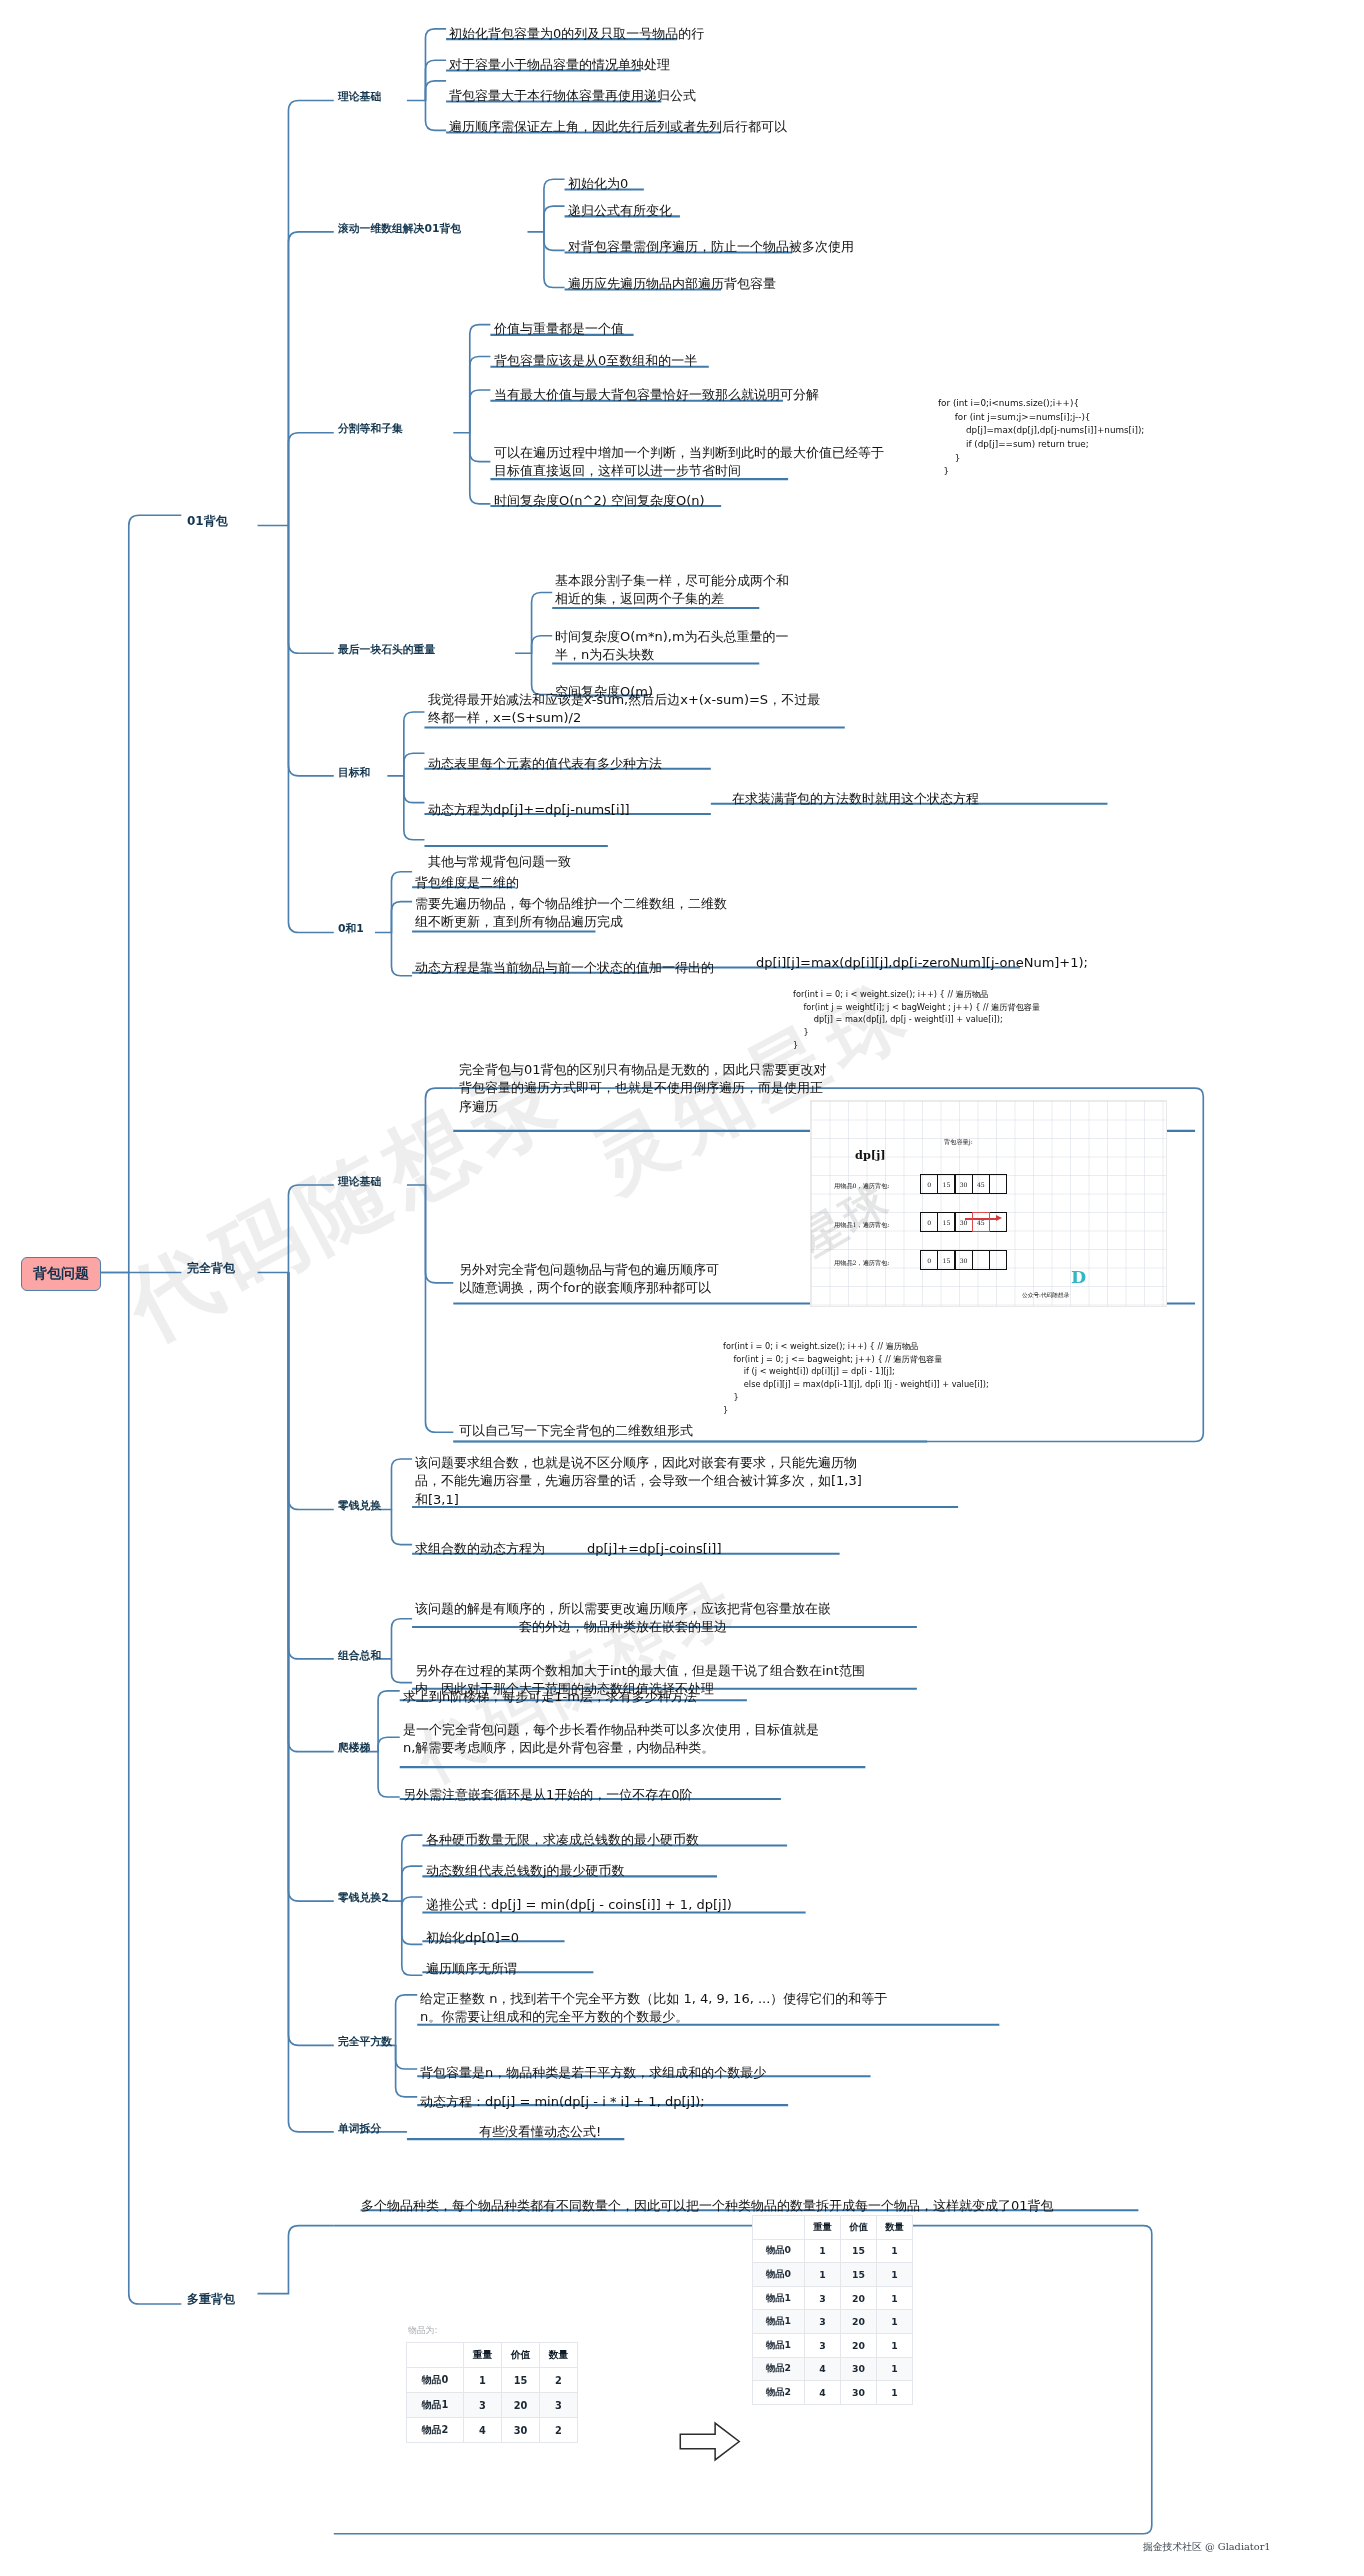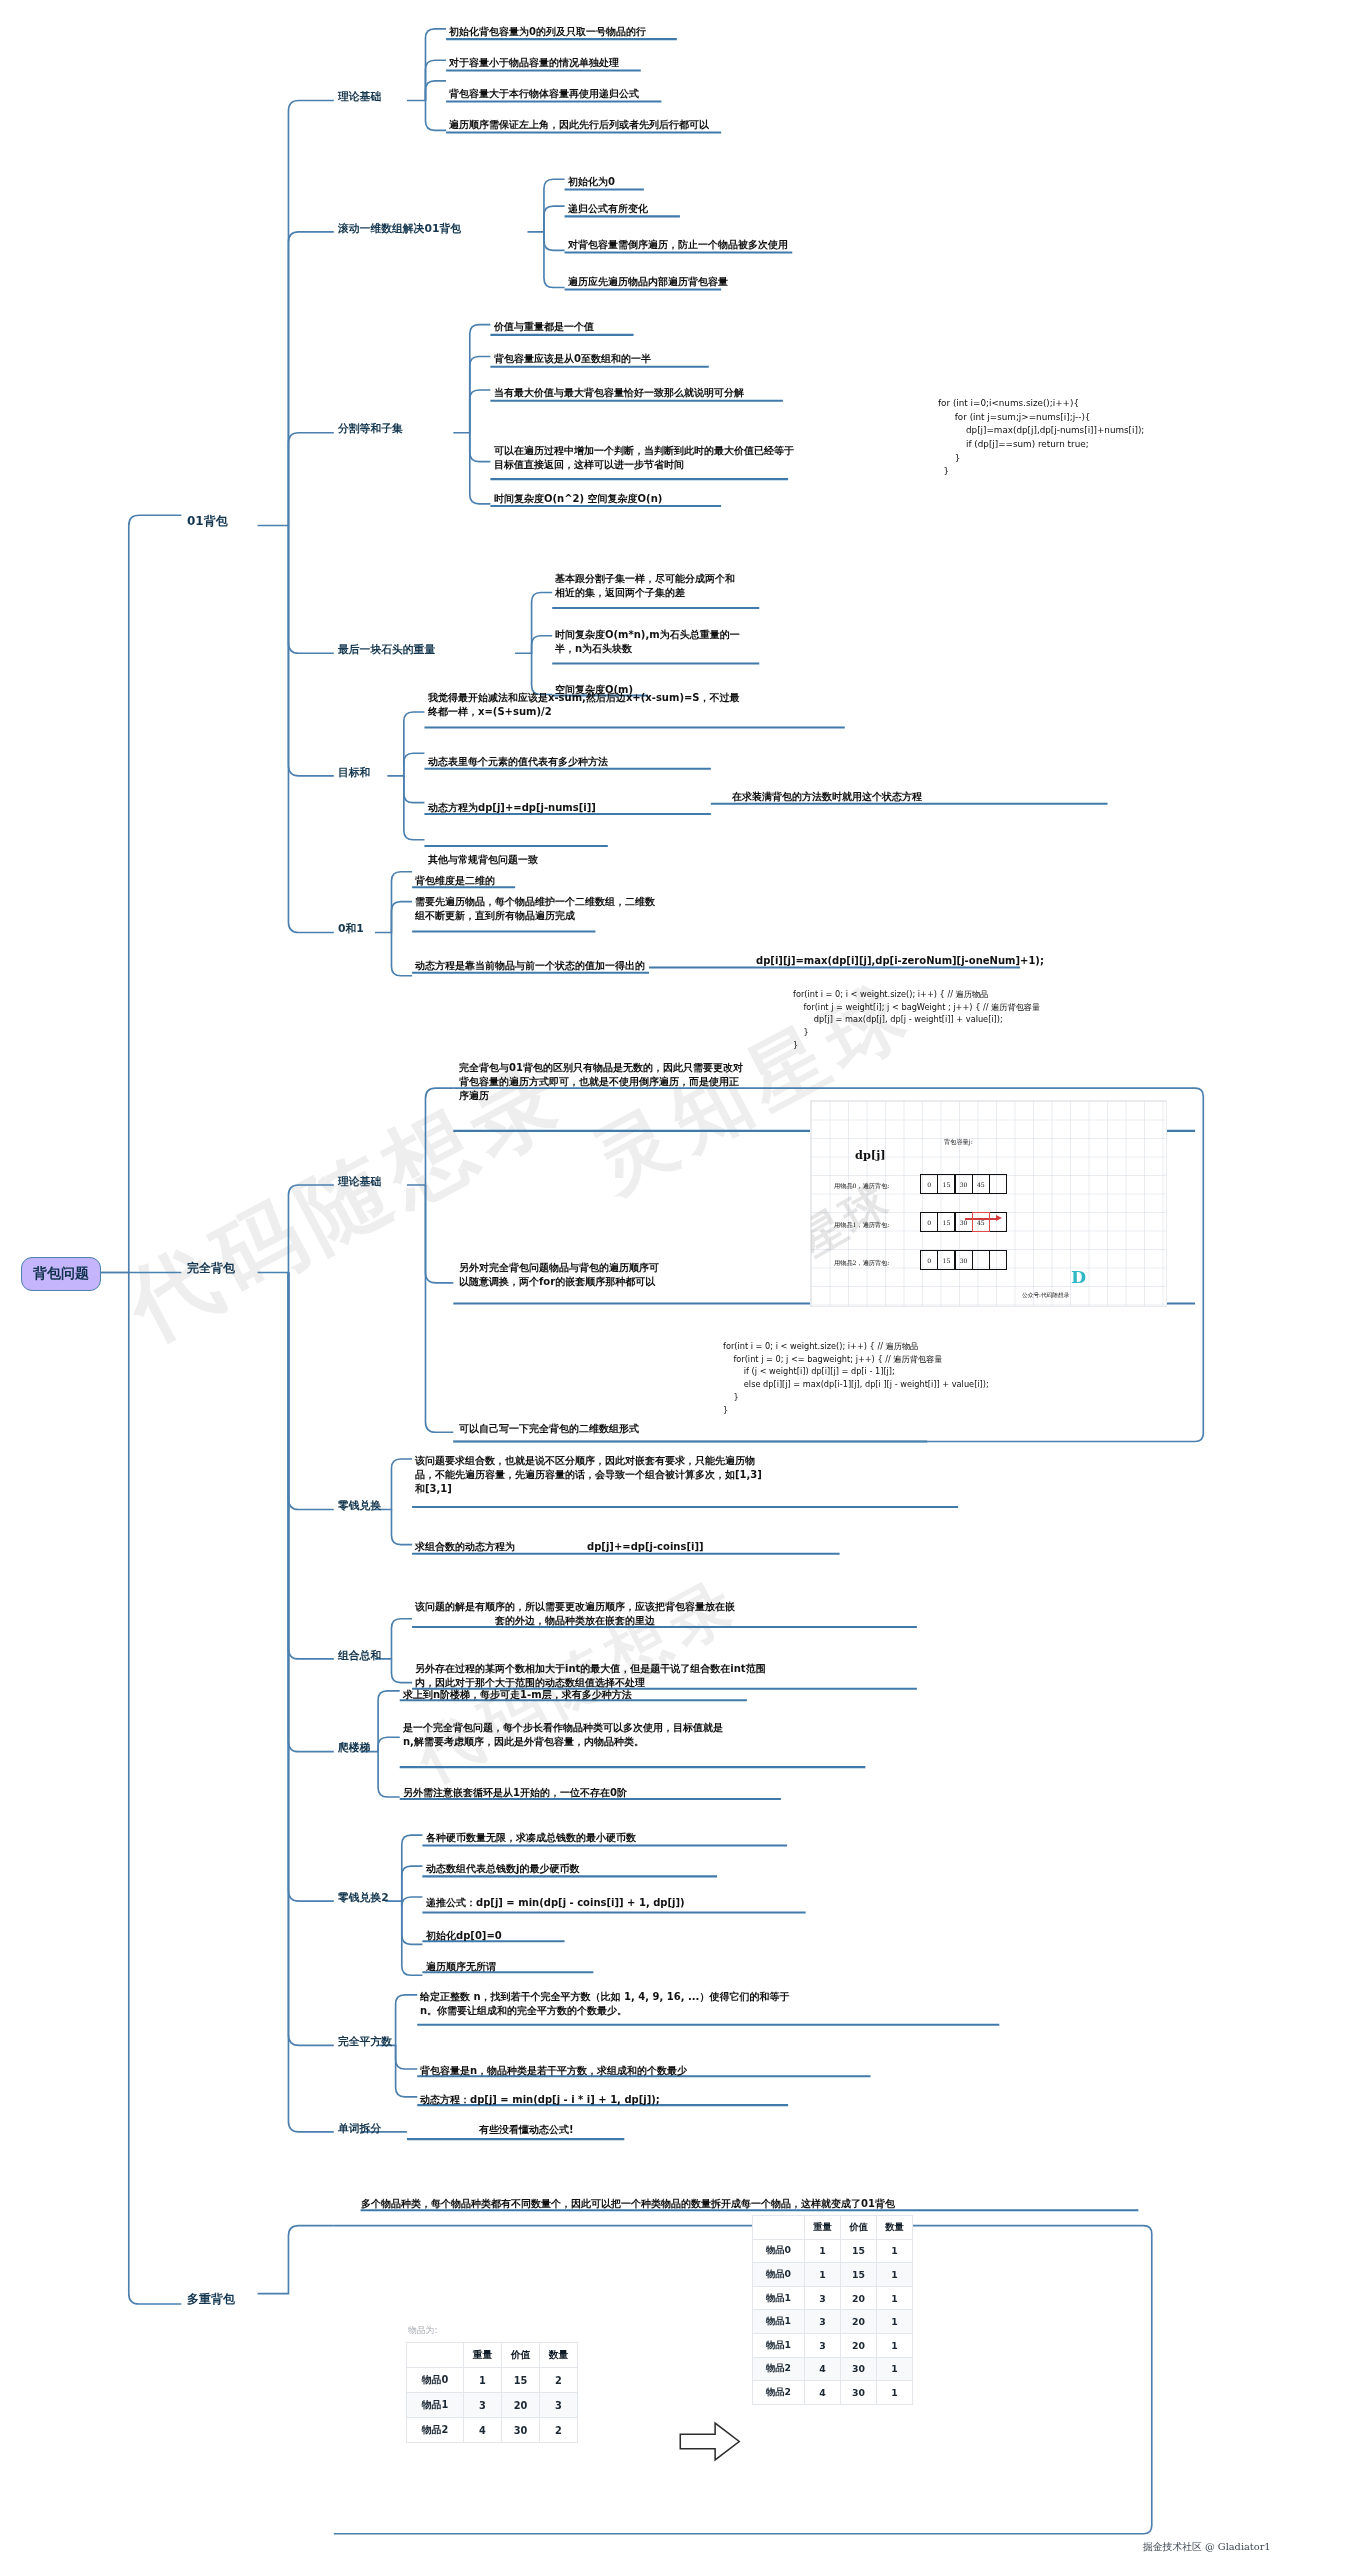--- a/index.html
+++ b/index.html
@@ -34,31 +34,31 @@
 
   
   .node{
     position:absolute;
     box-sizing:border-box;
     line-height:1.42;
     color:#0f0f0f;
     white-space:pre-wrap;
   }
   .root{
-    background:#c4b5fd;
+    background:#fca5a5;
     border:1px solid #4a7fae;
-    border-radius:11px;
+    border-radius:6px;
     padding:6.2px 11.3px;
     font-size:14px;
     font-weight:600;
     color:#10314c;
   }
   .lvl1{font-size:12px;font-weight:600;color:#12344f;}
   .lvl2{font-size:10.8px;font-weight:600;color:#15374f;}
-  .leaf{font-size:10px;font-weight:700;color:#111;}
+  .leaf{font-size:13px;font-weight:400;color:#111;}
   .code{
     font-family:"DejaVu Sans","Liberation Sans",sans-serif;
     font-size:8.8px;
     color:#0d0d0d;
     white-space:pre;
     line-height:1.55;
   }
   .code.sm{font-size:8.2px;}
 
   

